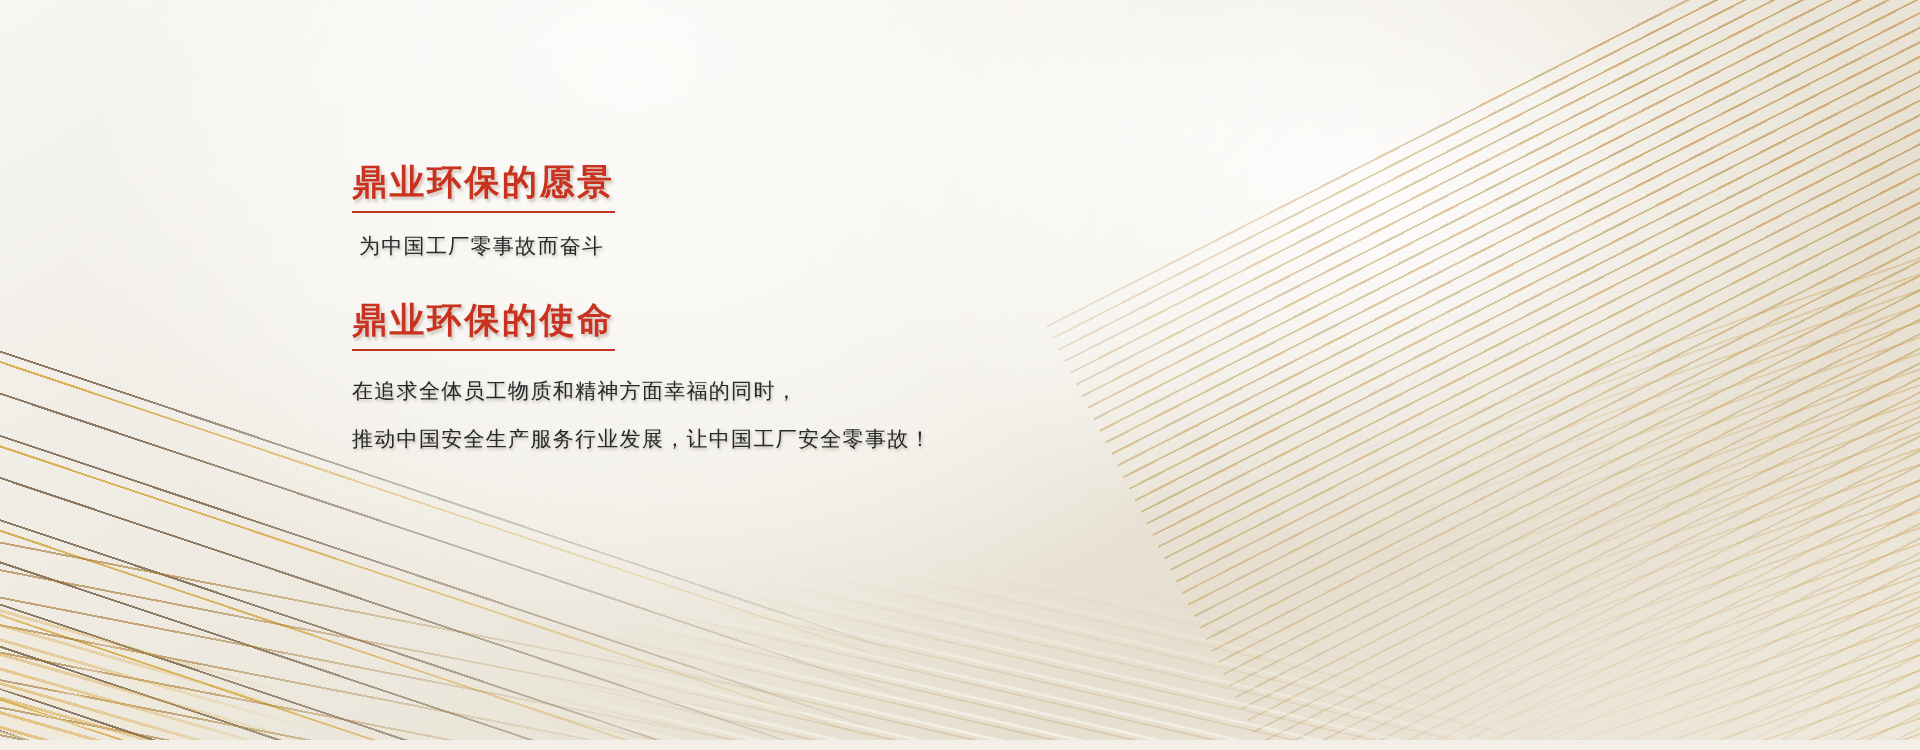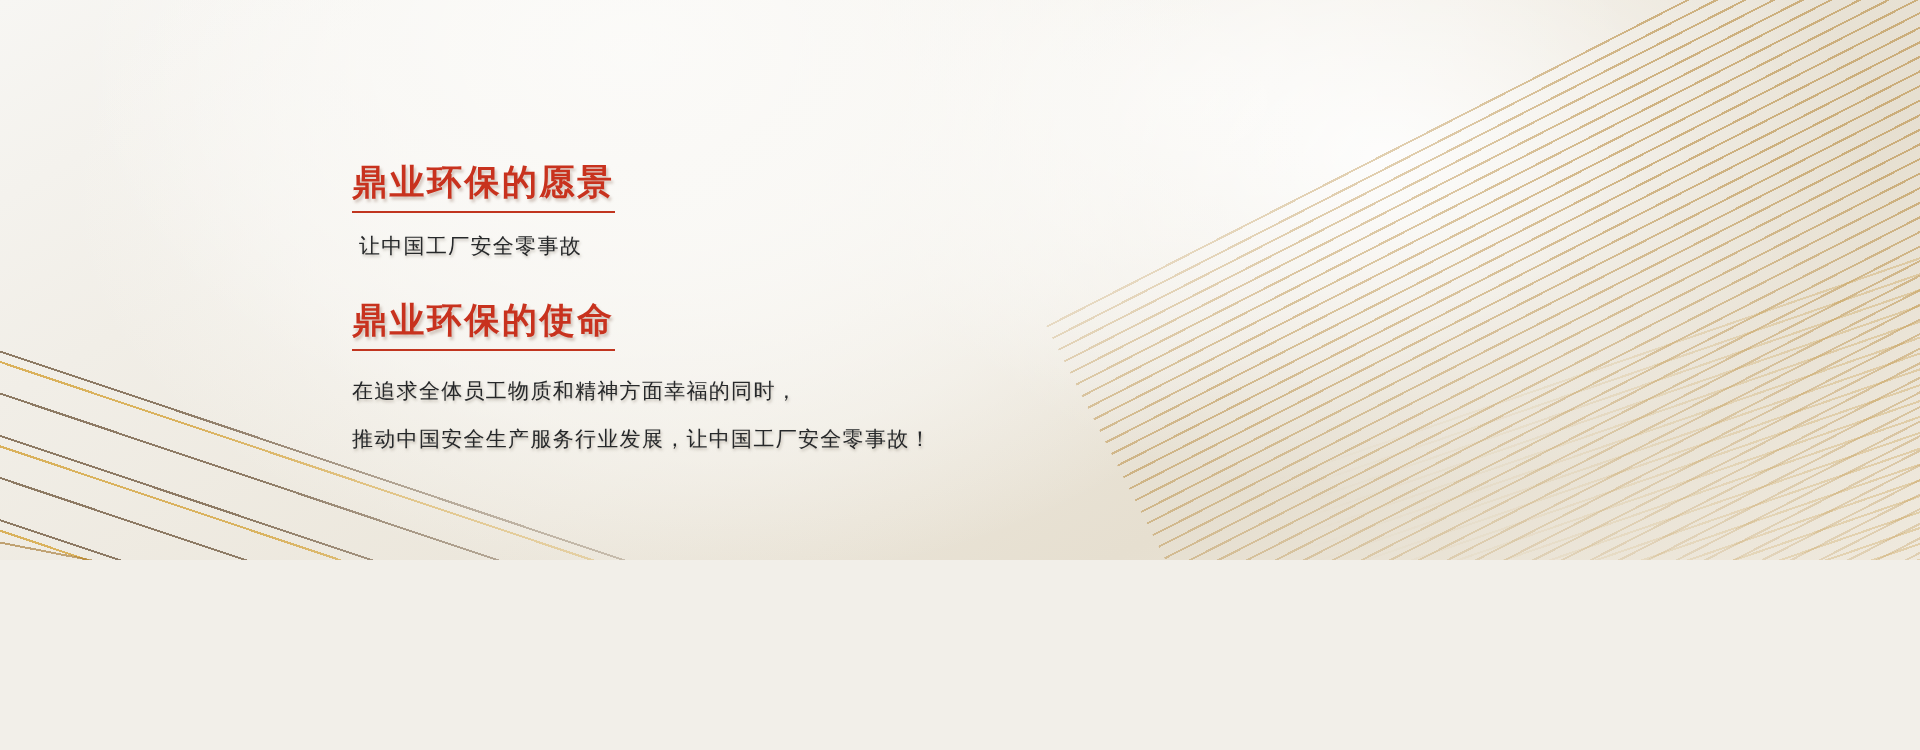--- a/index.html
+++ b/index.html
@@ -8,21 +8,21 @@
   html, body {
     width:1920px; height:750px;
     overflow:hidden;
     background:#f2efe9;
     font-family:"Liberation Sans","DejaVu Sans",sans-serif;
   }
 
   #banner {
     position:relative;
     width:1920px;
-    height:560px;
+    height:740px;
     overflow:hidden;
     background:
       radial-gradient(ellipse 900px 620px at 33% 10%,  rgba(255,255,255,0.95) 0%, rgba(255,255,255,0.0) 62%),
       radial-gradient(ellipse 760px 520px at 72% 28%,  rgba(255,255,255,0.88) 0%, rgba(255,255,255,0.0) 66%),
       linear-gradient(150deg, #f7f6f3 0%, #f1eee7 24%, #ece7dc 50%, #e6dfd0 72%, #efe9dd 100%);
   }
 
   
   .lines { position:absolute; pointer-events:none; }
 
@@ -217,21 +217,21 @@
   <div class="lines" id="lines-corner-gold"></div>
   <div class="lines" id="lines-right"></div>
   <div class="lines" id="lines-right-2"></div>
   <div class="lines" id="lines-bottom-sweep"></div>
   <div id="veil"></div>
 
   <div id="content">
 
     <div id="vision-block">
       <div class="heading">鼎业环保的愿景</div>
-      <div class="subtitle">让中国工厂安全零事故</div>
+      <div class="subtitle">为中国工厂零事故而奋斗</div>
     </div>
 
     <div id="mission-block">
       <div class="heading">鼎业环保的使命</div>
       <div id="mission-body">
         <div class="body-line" id="mission-line-1">在追求全体员工物质和精神方面幸福的同时，</div>
         <div class="body-line" id="mission-line-2">推动中国安全生产服务行业发展，让中国工厂安全零事故！</div>
       </div>
     </div>
 

